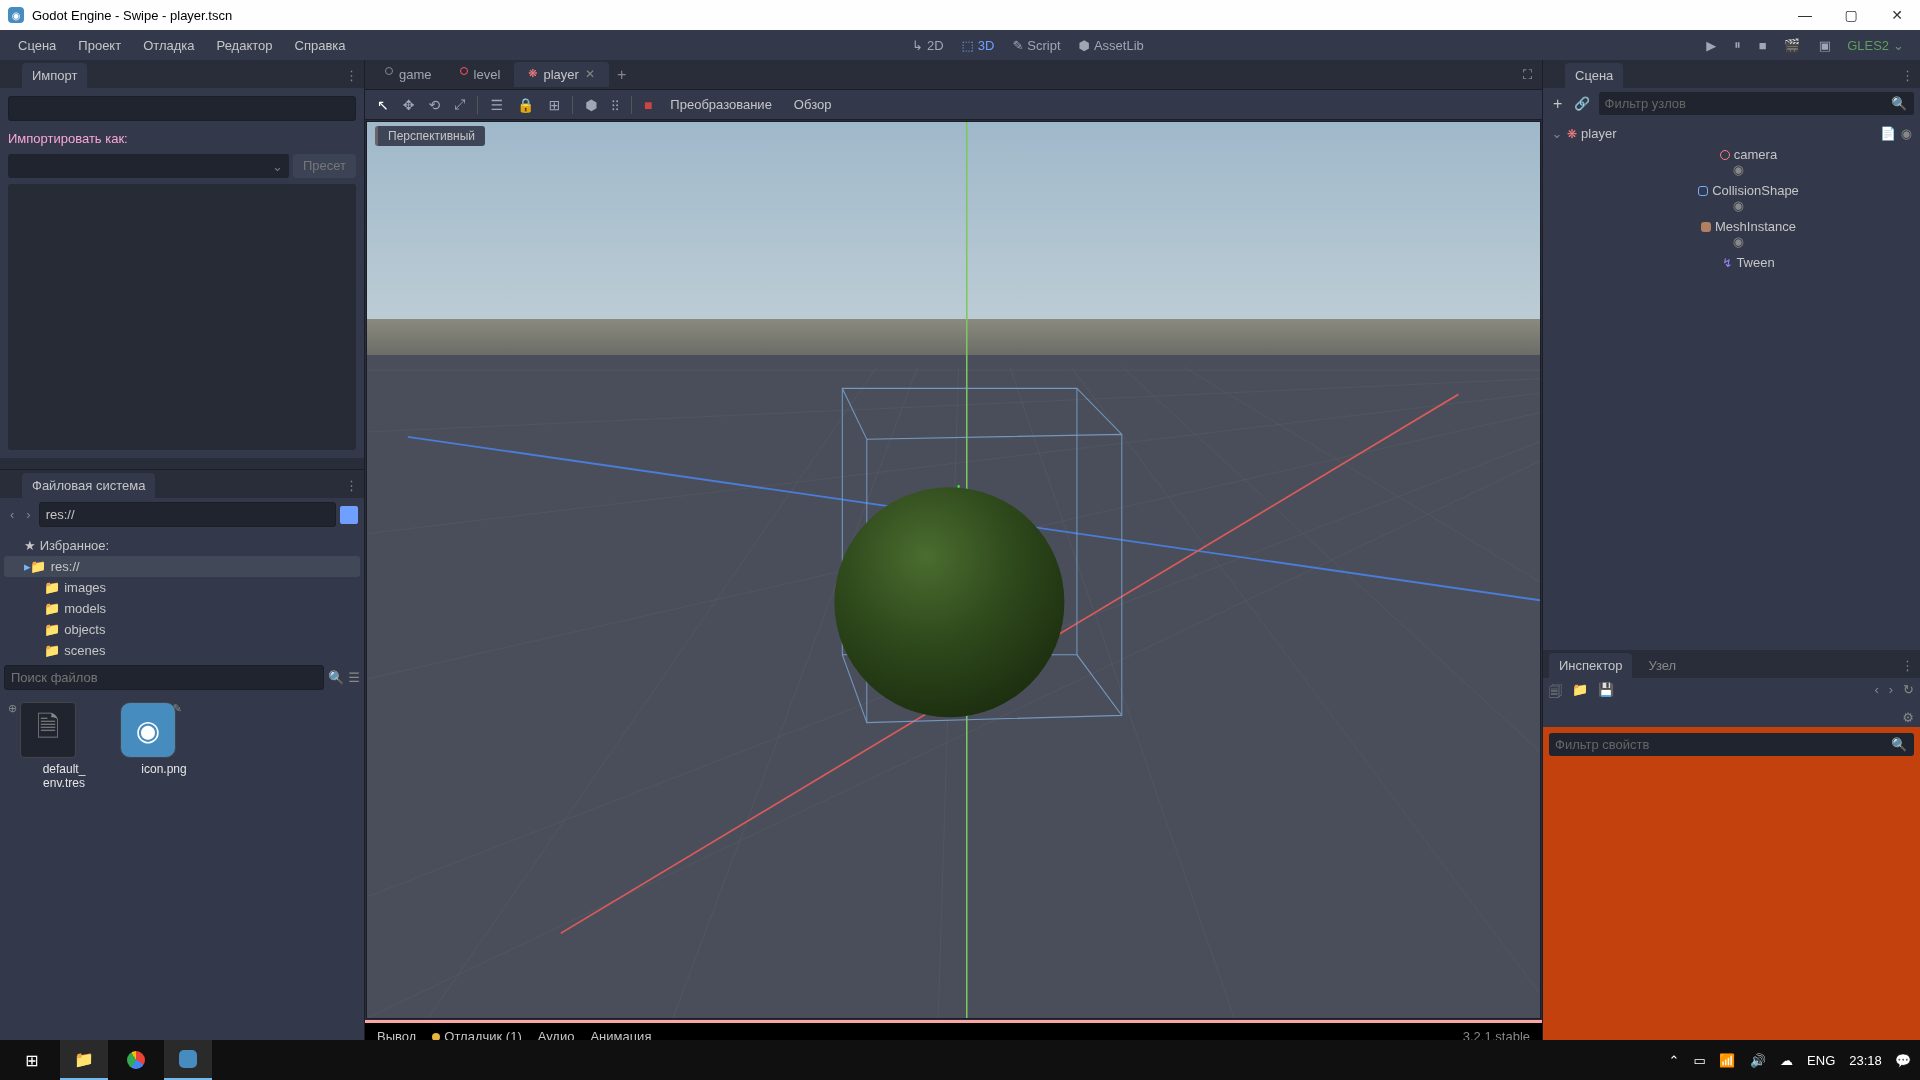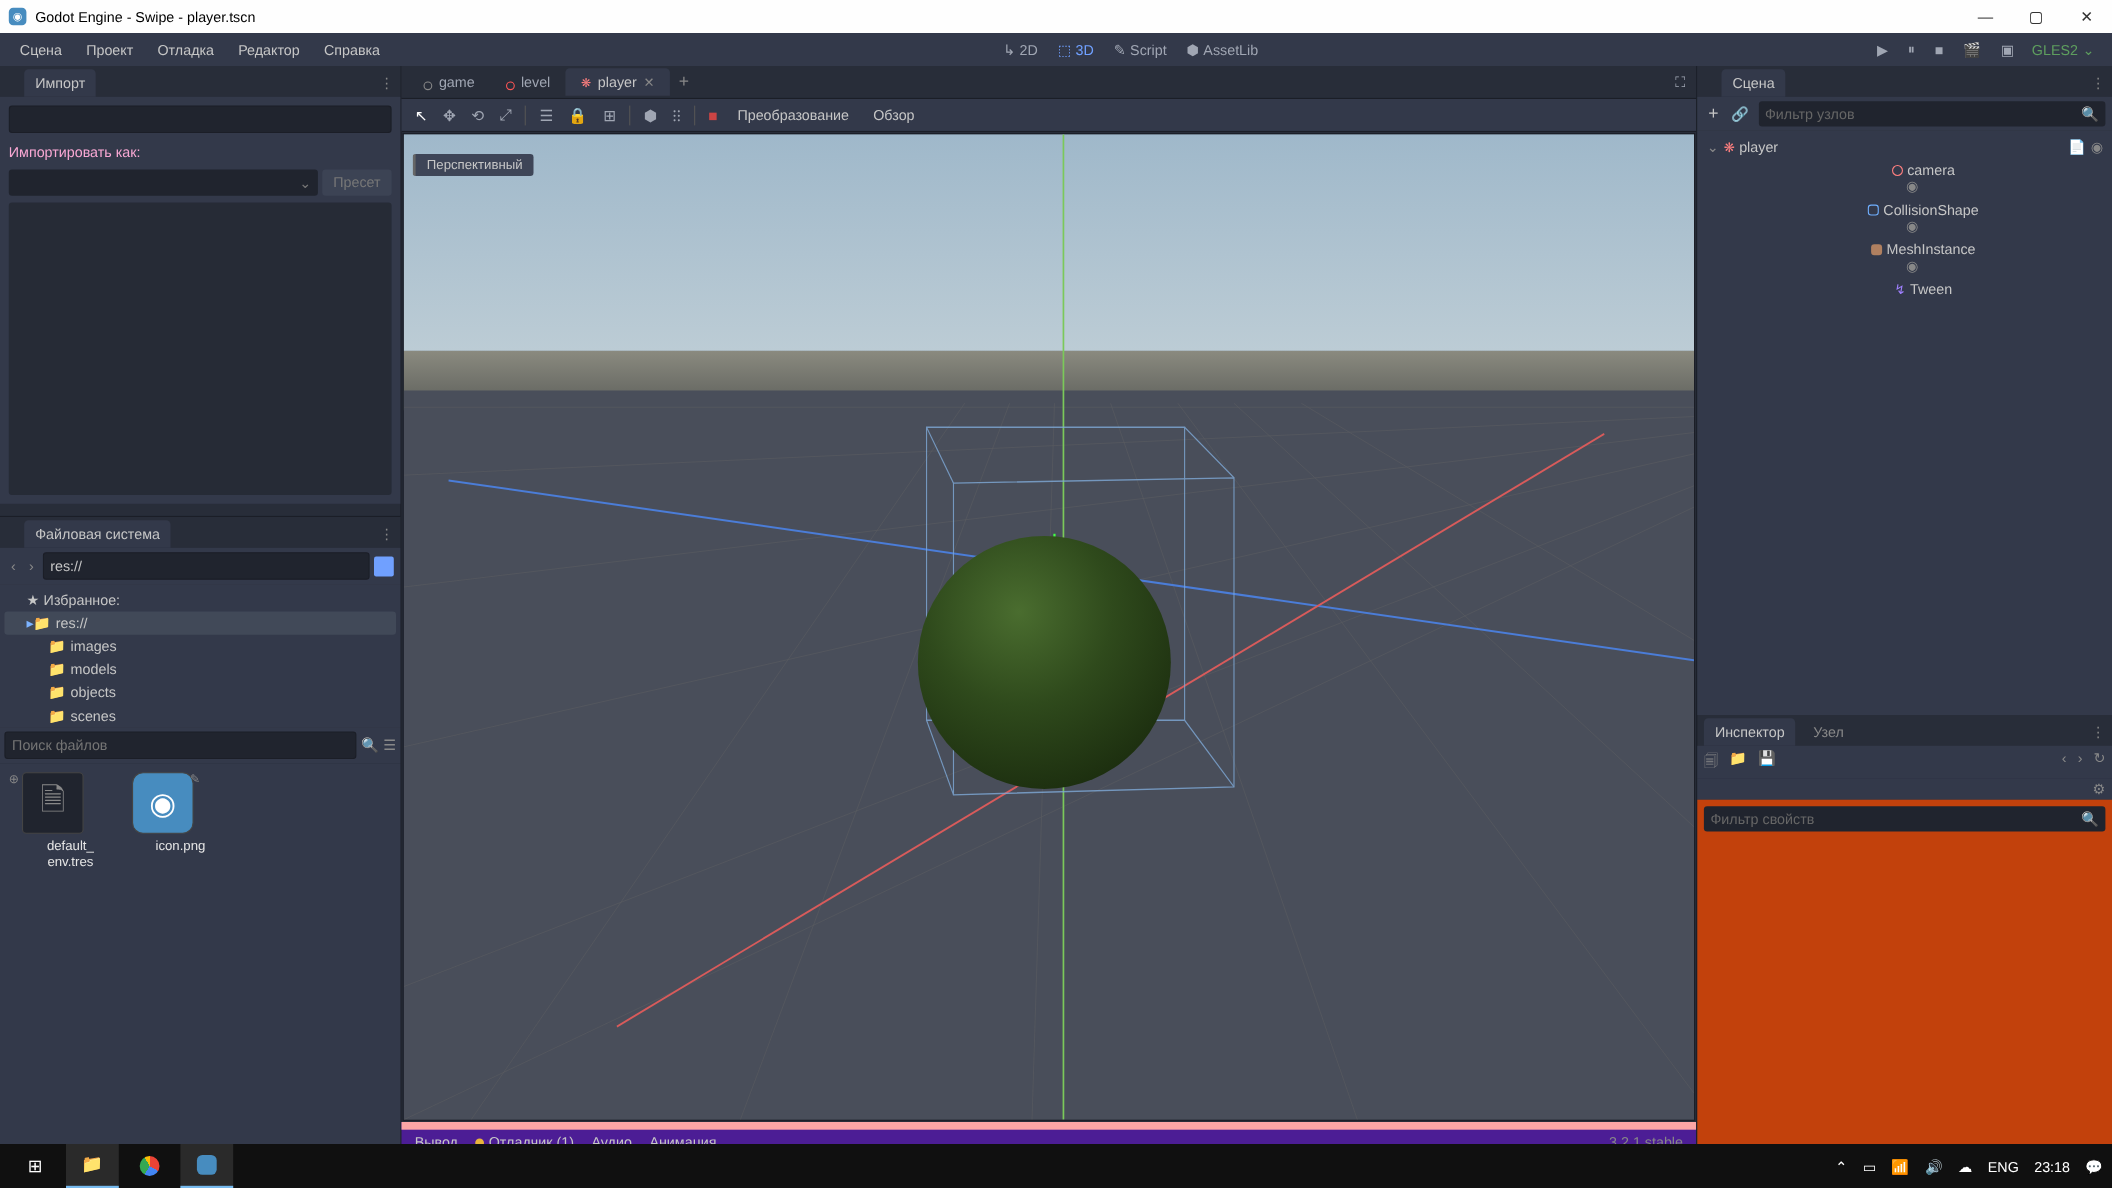--- a/index.html
+++ b/index.html
@@ -46,43 +46,43 @@
 .fs-search-row { display:flex; align-items:center; gap:4px; padding:4px; background:#33394a; }
 .fs-grid { flex:1; background:#33394a; display:flex; gap:20px; padding:8px; align-content:flex-start; }
 .fs-file { width:80px; text-align:center; position:relative; }
 .fs-file-icon { width:56px; height:56px; margin:0 auto 4px; background:#20242e; border:1px solid #444; border-radius:4px; display:flex; align-items:center; justify-content:center; font-size:28px; color:#888; }
 .fs-file-icon.godot { background:#478CBF; color:#fff; border-radius:10px; }
 .fs-file-name { font-size:12px; color:#e5e5e5; word-break:break-word;margin-left:32px; }
 
 
 .center { flex:1; display:flex; flex-direction:column; }
 .scene-tabs { height:30px; background:#282d39; display:flex; align-items:center; padding:0 6px; gap:0; border-bottom:1px solid #1b1e27; }
-.scene-tab { padding:5px 14px; display:flex; align-items:flex-end; gap:6px; color:#a0a6b3; border-radius:4px 4px 0 0; }
+.scene-tab { padding:5px 14px; display:flex; align-items:flex-start; gap:6px; color:#a0a6b3; border-radius:4px 4px 0 0; }
 .scene-tab.active { background:#33394a; color:#c6c6c6; }
 .scene-tab .dot { width:8px; height:8px; border-radius:50%; border:1.5px solid #888; }
 .scene-tab .dot.red { border-color:#f55; }
 .scene-tab .close-x { color:#888; font-size:12px; }
 .scene-add { padding:4px 8px; color:#888; font-size:16px; }
 .expand-btn { margin-left:auto; color:#a0a6b3; padding:4px; }
 
 .viewport-toolbar { height:30px; background:#33394a; display:flex; align-items:center; gap:2px; padding:0 6px; border-bottom:1px solid #1b1e27; }
 .vp-tool { padding:4px 6px; color:#a0a6b3; font-size:14px; }
 .vp-tool.active { color:#fff; }
 .vp-sep { width:1px; height:18px; background:#555; margin:0 4px; }
 .vp-menu { padding:4px 10px; color:#c6c6c6; }
 
 .viewport { flex:1; position:relative; overflow:hidden; border:1px solid #1b1e27; margin:1px; }
 .sky { position:absolute; top:0; left:0; right:0; height:22%; background:linear-gradient(#9fb8ca 0%, #bcccd5 100%); }
 .horiz { position:absolute; top:22%; left:0; right:0; height:6%; background:linear-gradient(#8a8a7f 0%, #5c5e5a 100%); }
 .ground { position:absolute; top:26%; left:0; right:0; bottom:0; background:#494e5a; }
-.persp-label { position:absolute; top:18px; left:8px; background:rgba(51,57,74,0.9); padding:3px 10px; border-radius:3px; color:#c6c6c6; font-size:12px; border-left:3px solid #666; }
+.persp-label { position:absolute; top:4px; left:8px; background:rgba(51,57,74,0.9); padding:3px 10px; border-radius:3px; color:#c6c6c6; font-size:12px; border-left:3px solid #666; }
 svg.grid { position:absolute; top:0; left:0; width:100%; height:100%; }
 .sphere { position:absolute; width:230px; height:230px; border-radius:50%; background:radial-gradient(circle at 40% 30%, #4a6d2f 0%, #2f4a1c 40%, #1c2e0f 80%, #0f1a08 100%); left:50%; top:50%; transform:translate(-52%,-36%); }
 
-.bottom-bar { height:30px; background:#4c1d95; display:flex; align-items:center; justify-content:space-between; padding:0 12px; border-top:7px solid #fca5a5; }
+.bottom-bar { height:30px; background:#000000; display:flex; align-items:center; justify-content:space-between; padding:0 12px; border-top:3px solid #fca5a5; }
 .bottom-tabs { display:flex; gap:16px; }
 .bottom-tab { color:#c6c6c6; display:flex; align-items:center; gap:4px; }
 .bottom-tab .marker { width:8px; height:8px; border-radius:50%; background:#e8b43c; }
 .version { color:#888; }
 
 
 .right-dock { width:378px; display:flex; flex-direction:column; border-left:1px solid #1b1e27; }
 .scene-panel { flex:1; display:flex; flex-direction:column; }
 .scene-toolbar { display:flex; align-items:center; gap:4px; padding:4px 6px; background:#33394a; }
 .scene-toolbar .add { color:#c6c6c6; font-size:16px; padding:2px 4px; }

